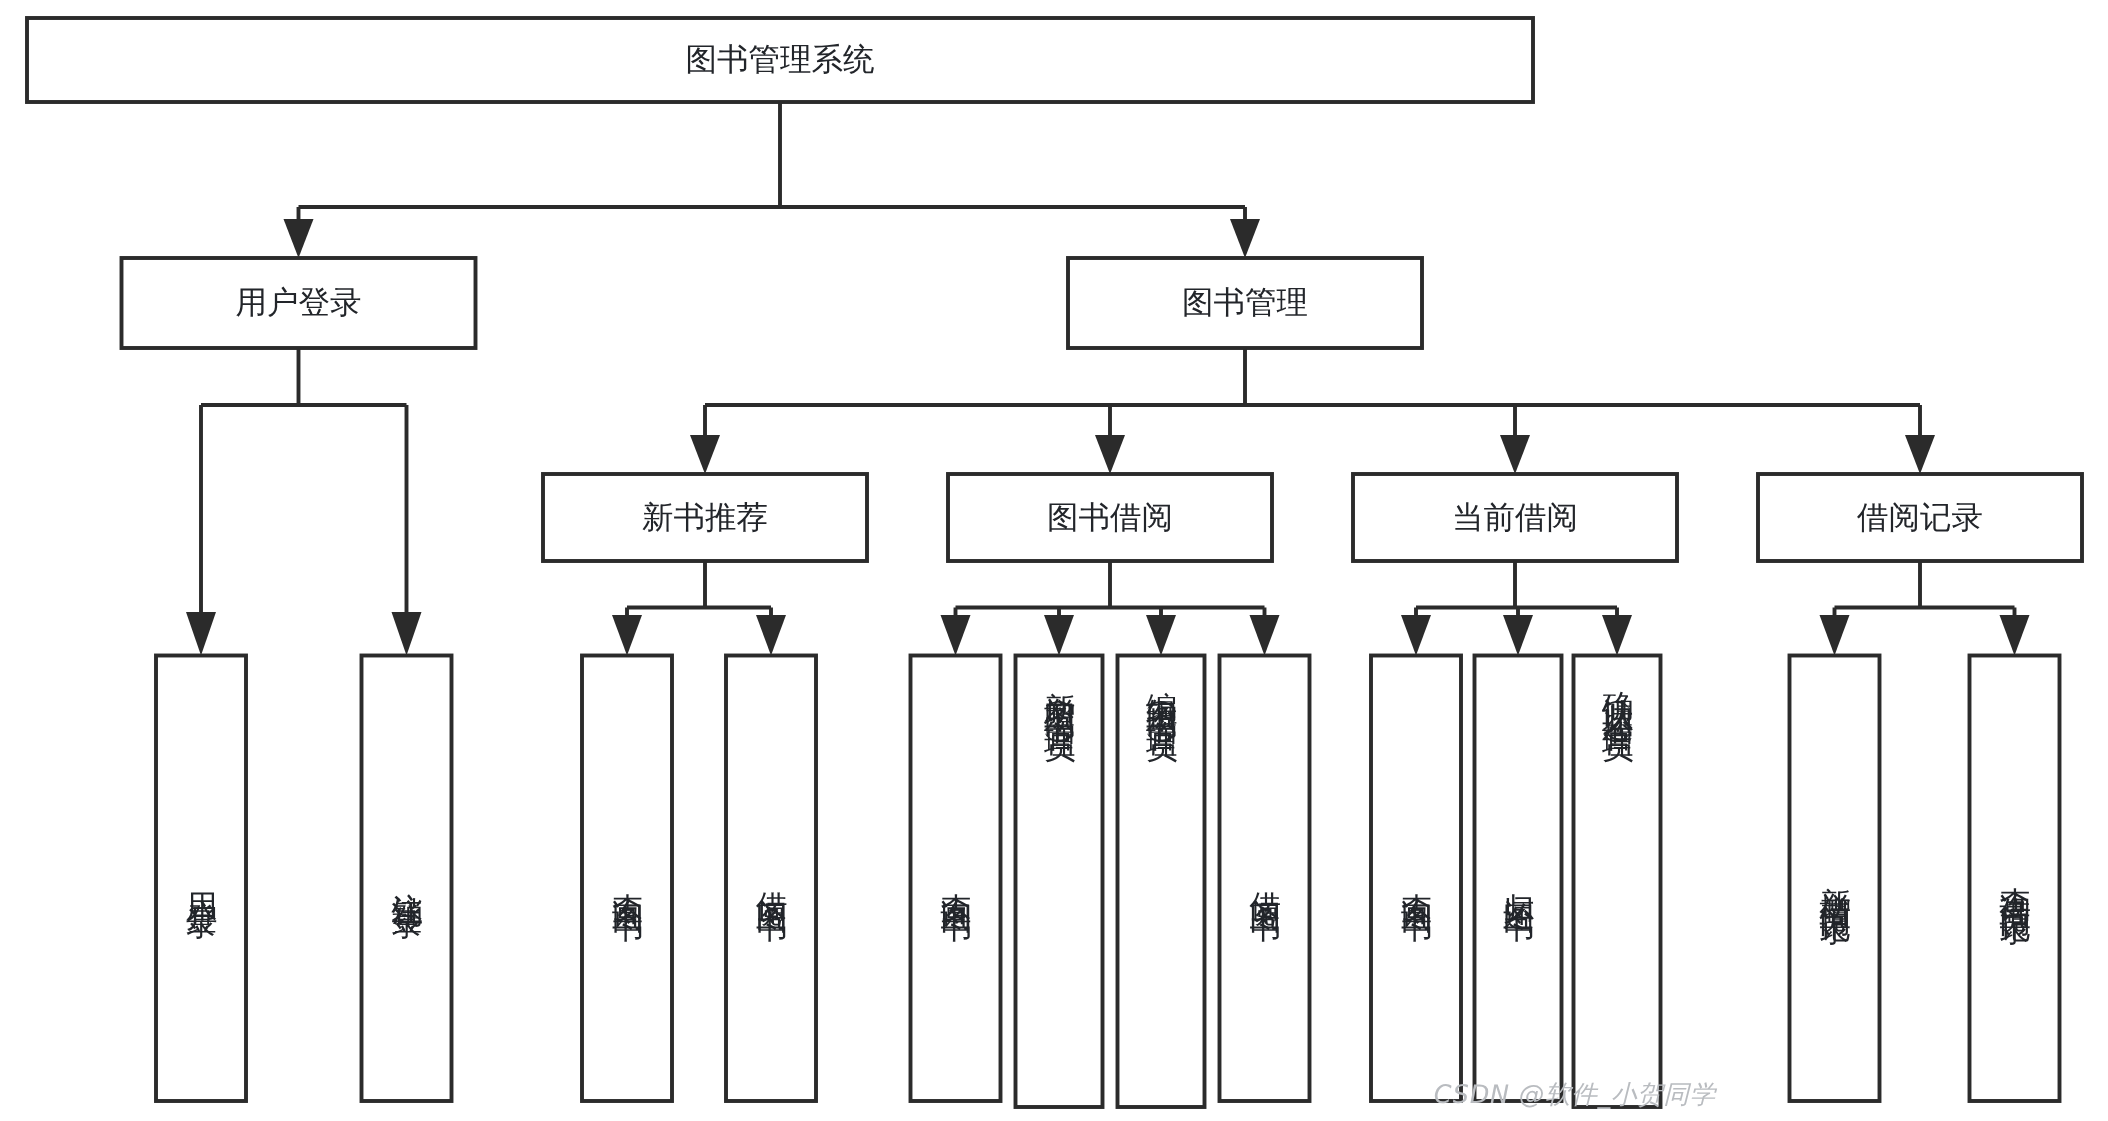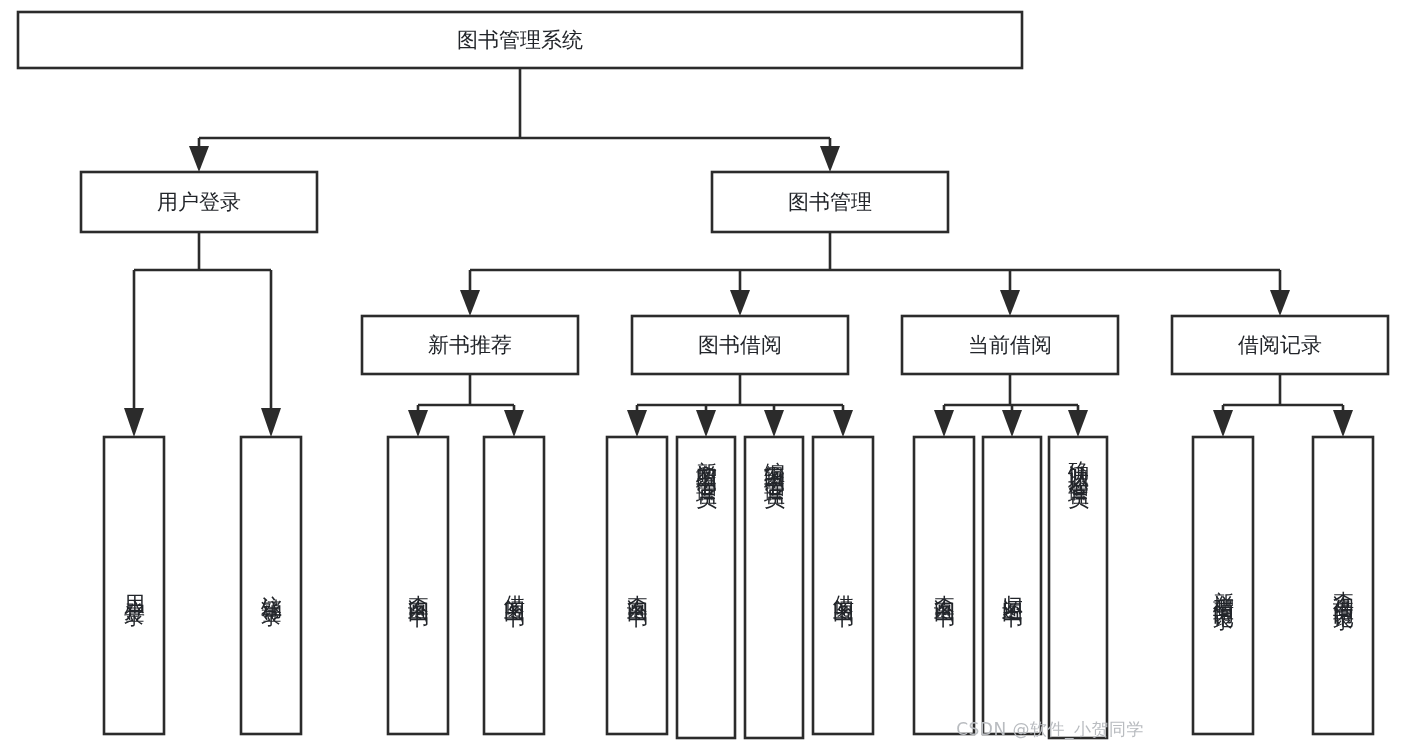--- a/index.html
+++ b/index.html
@@ -63,20 +63,21 @@
   }
   .watermark {
     position: absolute;
     right: 14px;
     bottom: 6px;
     font-family: "DejaVu Sans", "Liberation Sans", sans-serif;
     font-size: 17px;
     color: #b9bcc0;
     white-space: nowrap;
     letter-spacing: 0.5px;
+    font-style: italic;
   }
 </style>
 </head>
 <body>
 
 <div id="diagram-root">
 
   <svg class="diagram" viewBox="0 0 1405 747" xmlns="http://www.w3.org/2000/svg">
 
     <g>

